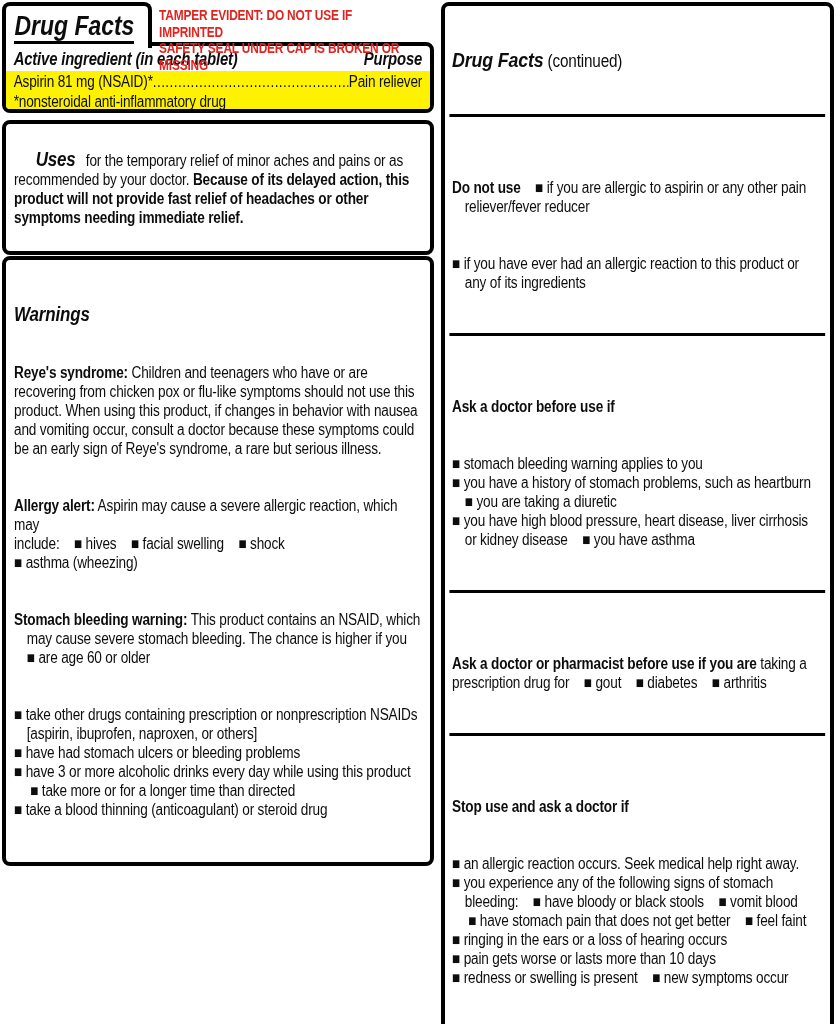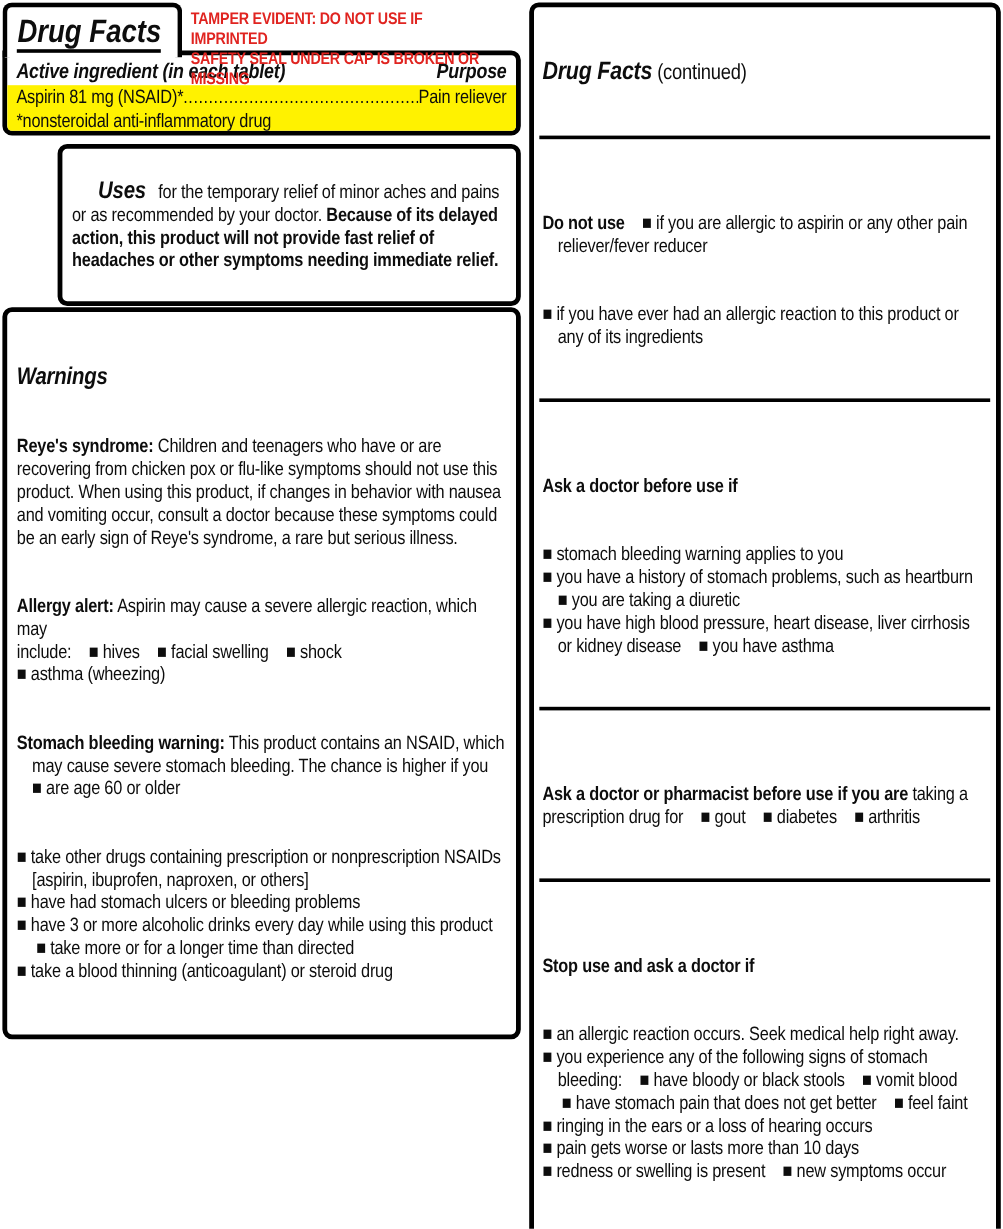--- a/index.html
+++ b/index.html
@@ -30,21 +30,21 @@
   .tamper{position:absolute;left:157px;top:5px;width:300px;color:#e02420;font-weight:bold;
     font-size:14px;line-height:16.5px;letter-spacing:-0.2px;z-index:3;}
   .purposeRow{display:flex;justify-content:space-between;font-style:italic;font-weight:bold;
     font-size:17.5px;line-height:21px;padding:3px 9px 1px 9px;letter-spacing:-0.2px;}
   .yellow{background:#fff200;padding:1px 9px 3px 9px;}
   .yellowRow{display:flex;align-items:baseline;font-size:16px;line-height:20px;letter-spacing:-0.2px;}
   .leader{flex:1;overflow:hidden;white-space:nowrap;}
   .leader::after{content:"......................................................................................................................";letter-spacing:0.5px;}
 
   
-  .boxB{min-height:73px;margin-top:7px;padding:5px 8px;margin-left:46px;}
+  .boxB{min-height:73px;margin-top:7px;padding:5px 8px;}
   .boxC{min-height:368px;margin-top:1px;padding:5px 8px;}
   .h2{font-style:italic;font-weight:bold;font-size:20px;line-height:22px;letter-spacing:-0.2px;}
   .mr{margin-right:12px;}
   .li{padding-left:15px;text-indent:-15px;}
   .in1{margin-left:19px;}
 
   
   .boxR1{min-height:621px;padding:4px 7px 6px 7px;}
   .rtitle{font-size:18px;line-height:24px;}
   .rtitle .hdr{font-size:21px;}

